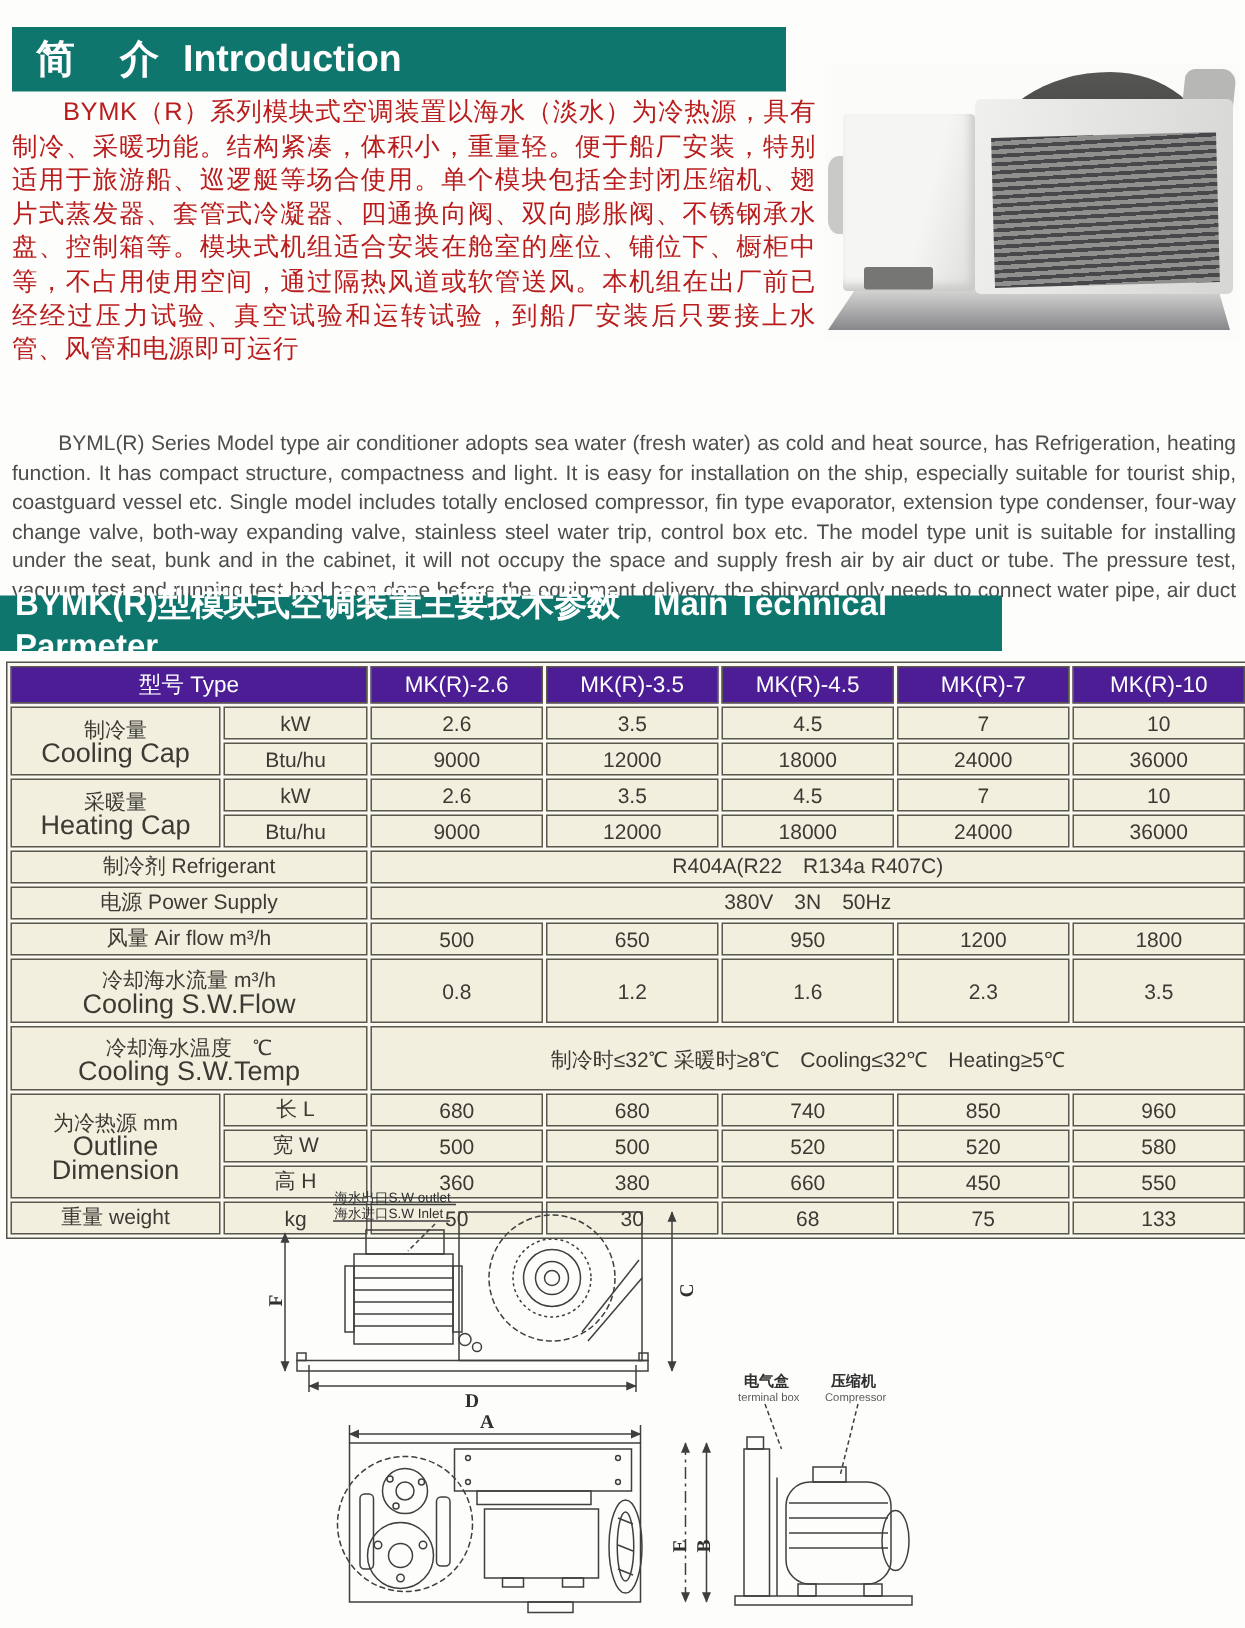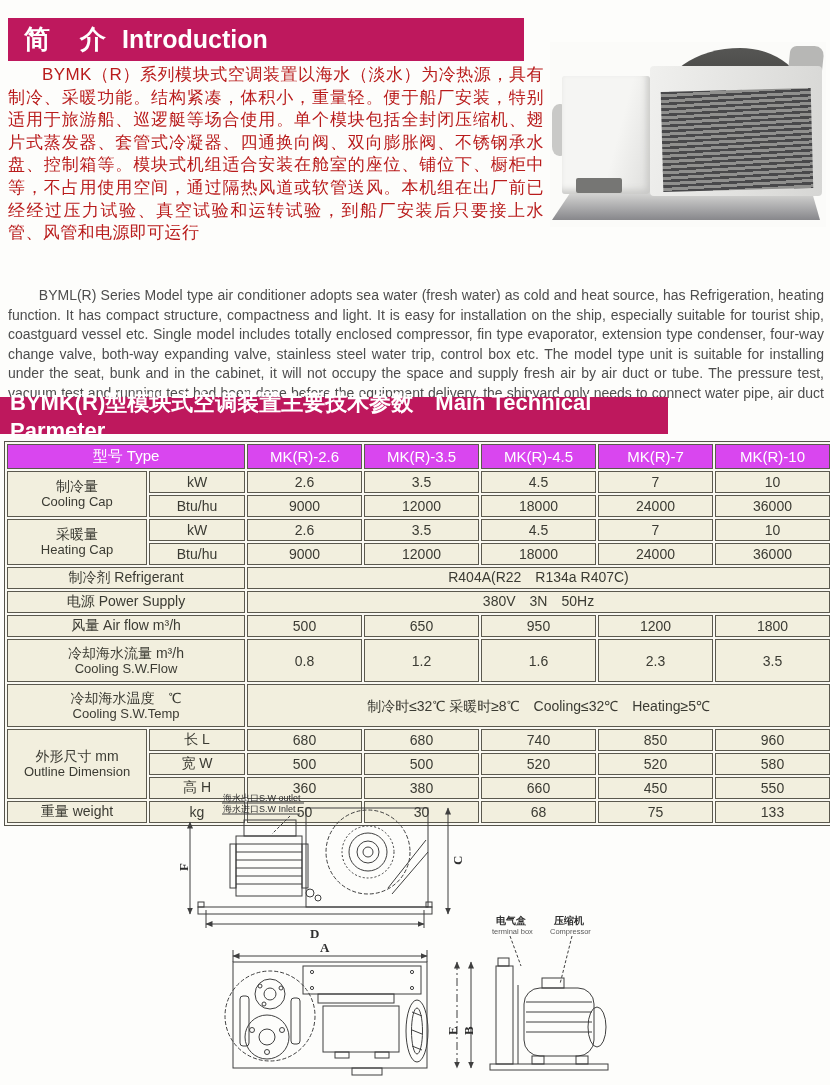--- a/index.html
+++ b/index.html
@@ -1,19 +1,19 @@
 <!DOCTYPE html>
 <html><head>
 <meta charset="utf-8">
 <style>
   html,body{margin:0;padding:0;background:#ffffff;}
   .page{position:relative;width:830px;height:1085px;background:#fdfdfb;overflow:hidden;
         font-family:"Liberation Sans",sans-serif;color:#3c3c3c;}
   
-  .bar{background:#be185d;color:#ffffff;display:flex;align-items:center;box-sizing:border-box;}
+  .bar{background:#0f766e;color:#ffffff;display:flex;align-items:center;box-sizing:border-box;}
   .bar1{position:absolute;left:8px;top:18px;width:516px;height:43px;padding-left:16px;}
   .bar1 .zh{font-size:26px;font-weight:bold;letter-spacing:2px;}
   .bar1 .en{font-size:25px;font-weight:bold;margin-left:14px;}
   .bar2{position:absolute;left:0;top:397px;width:668px;height:37px;padding-left:10px;
         font-size:22px;font-weight:bold;}
   
   .para-zh{position:absolute;left:8px;top:64px;width:536px;font-size:17px;line-height:22.6px;
            text-indent:2em;color:#b91c1c;letter-spacing:.4px;text-align:justify;}
   .para-en{position:absolute;left:8px;top:250px;width:816px;font-size:14px;line-height:19.6px;
            text-indent:2.2em;color:#4d4d4d;text-align:justify;margin-top:36px;}
@@ -34,25 +34,25 @@
   .ph-box{left:12px;top:34px;width:88px;height:118px;border-radius:3px;
           background:linear-gradient(105deg,#f5f5f3 60%,#dededc);box-shadow:inset -3px -4px 6px #c9c9c7;}
   .ph-motor{left:2px;top:62px;width:16px;height:52px;background:#c9c9c7;border-radius:45%/18%;}
   .ph-detail{left:26px;top:136px;width:46px;height:15px;background:#767674;border-radius:2px;}
   
   .tblwrap{position:absolute;left:4px;top:441px;width:822px;}
   table.spec{border-collapse:separate;border-spacing:2px;width:822px;table-layout:fixed;
              background:#faf9f2;border:1px solid#55534a;}
   table.spec td{border:1px solid #5b594e;background:#f2efde;text-align:center;
                 font-size:14px;color:#3b3b33;padding:1px 3px;box-sizing:border-box;}
-  table.spec td.th{background:#d946ef;color:#ffffff;font-size:15px;}
+  table.spec td.th{background:#4c1d95;color:#ffffff;font-size:15px;}
   td.lbl2 div{line-height:16px;}
   td.left-pad{text-align:left;padding-left:30px;}
   tr.h24 td{height:22px;} tr.h26 td{height:25px;} tr.h36 td{height:43px;}
-  .small-en{font-size:13px;}
+  .small-en{font-size:18px;}
   
   svg.drawings{position:absolute;left:140px;top:790px;}
   svg text{font-family:"Liberation Sans",sans-serif;}
   .dimletter{font-family:"Liberation Serif",serif;font-weight:bold;font-size:13px;}
 </style>
 </head>
 <body>
 
 <div class="page">
 
@@ -169,21 +169,21 @@
     </tr>
     <tr class="h36">
       <td colspan="2" class="lbl2">
         <div>冷却海水温度　℃</div>
         <div class="small-en">Cooling S.W.Temp</div>
       </td>
       <td colspan="5" class="left-pad">制冷时≤32℃ 采暖时≥8℃　Cooling≤32℃　Heating≥5℃</td>
     </tr>
     <tr class="h24">
       <td rowspan="3" class="lbl2">
-        <div>外形尺寸 mm</div>
+        <div>为冷热源 mm</div>
         <div class="small-en">Outline Dimension</div>
       </td>
       <td>长 L</td>
       <td>680</td>
       <td>680</td>
       <td>740</td>
       <td>850</td>
       <td>960</td>
     </tr>
     <tr class="h24">

